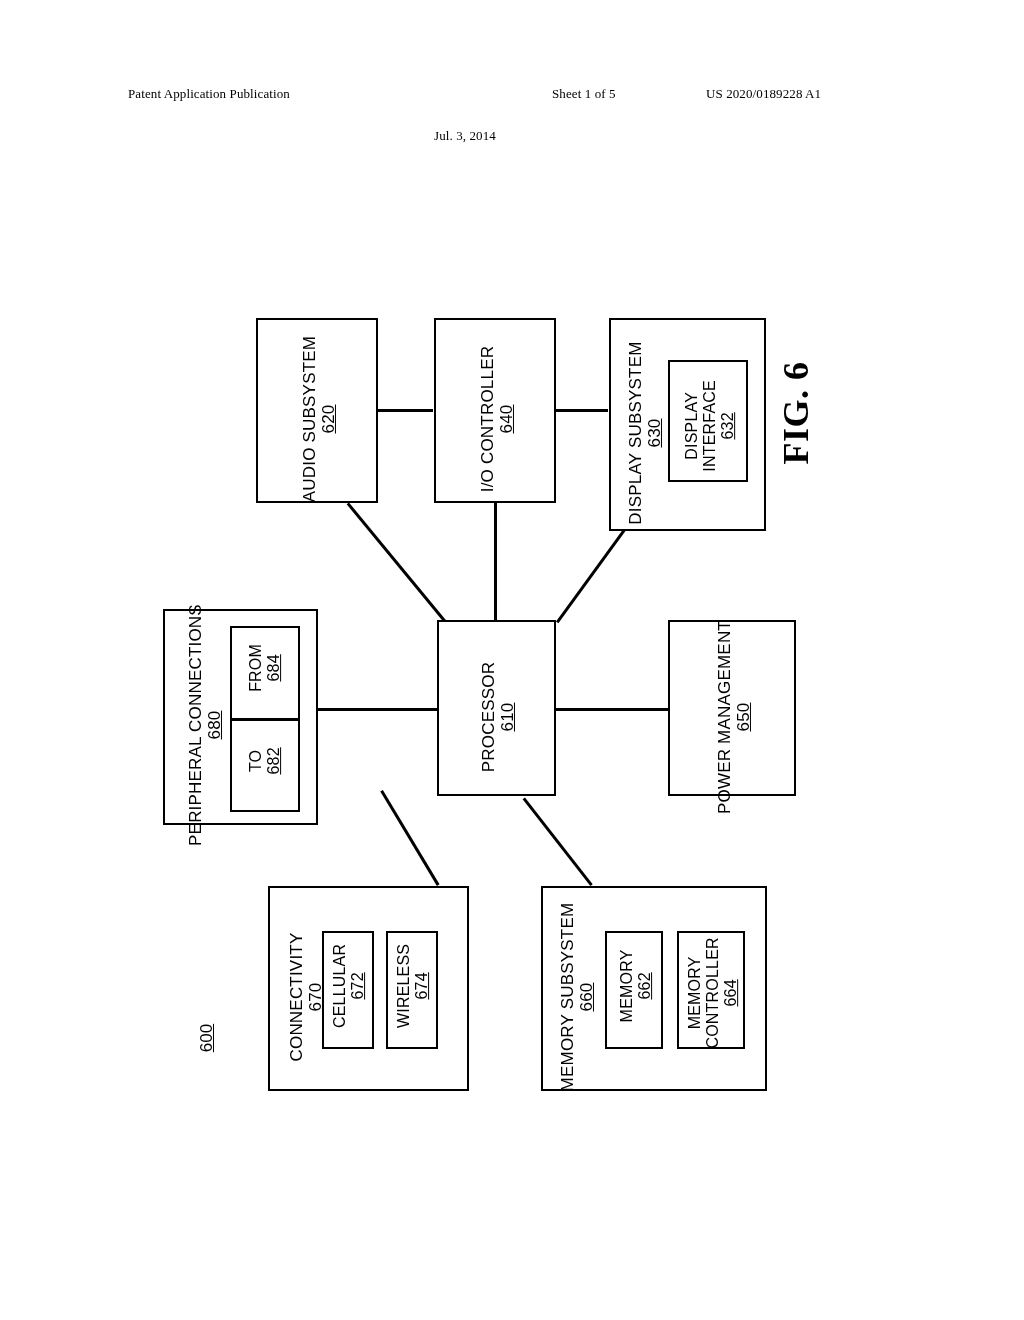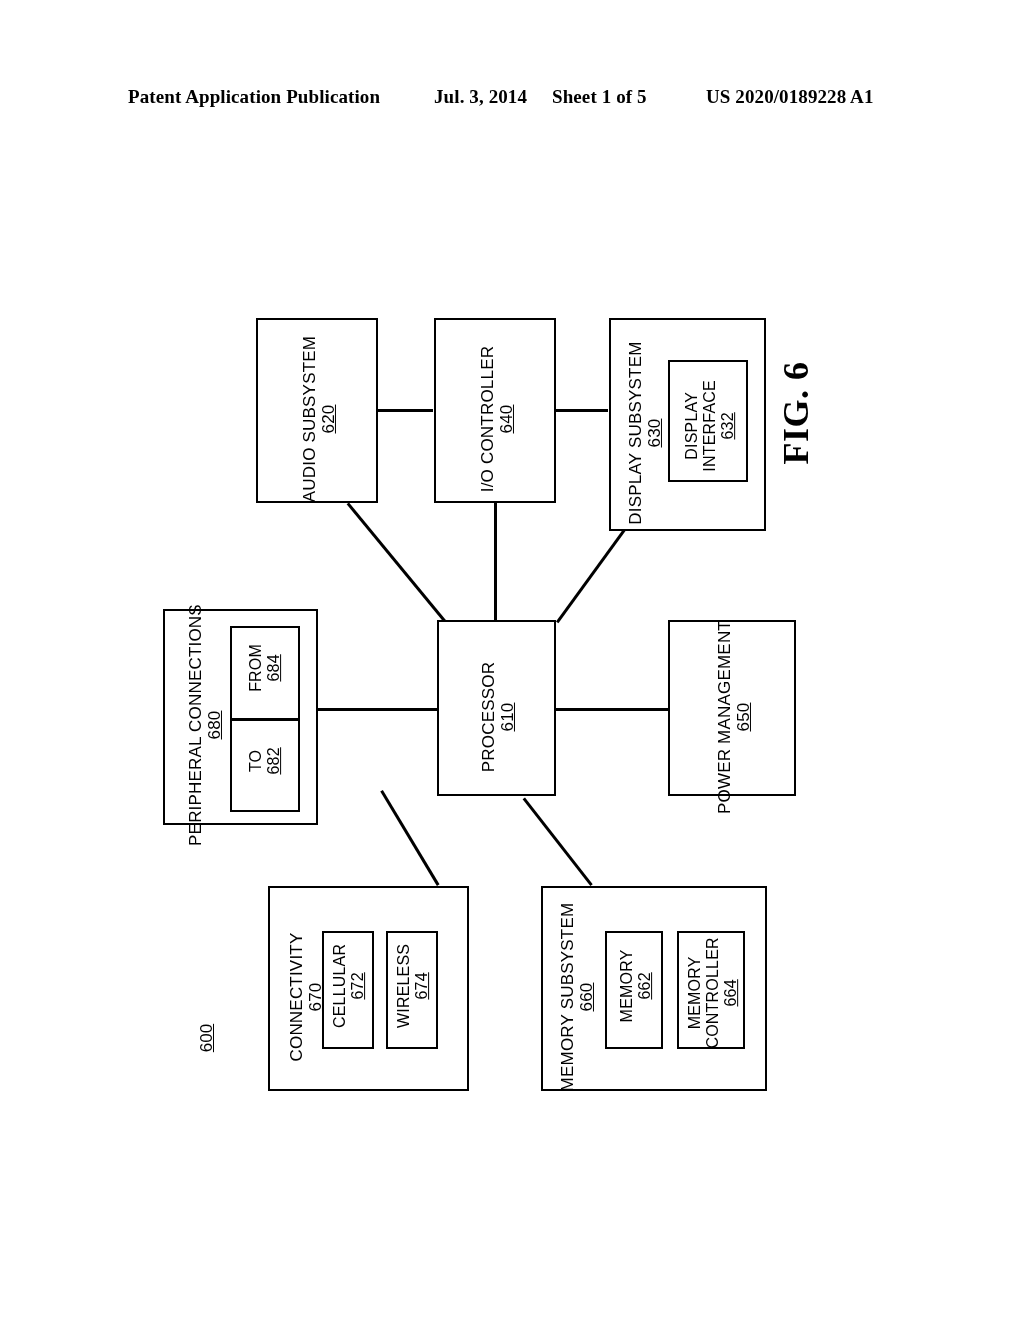--- a/index.html
+++ b/index.html
@@ -17,28 +17,28 @@
   }
 
   
   #page-header {
     position: absolute;
     top: 86px;
     left: 0;
     width: 1024px;
     height: 28px;
     font-family: "Liberation Serif", serif;
-    font-weight: bold;
-    font-size: 19px;
+    font-weight: normal;
+    font-size: 13px;
     letter-spacing: 0.1px;
     white-space: nowrap;
   }
   #page-header span { position: absolute; top: 0; }
   .hdr-pub   { left: 128px; }
-  .hdr-date  { left: 434px; }
+  .hdr-date  { left: 434px; margin-top: 42px; }
   .hdr-sheet { left: 552px; }
   .hdr-num   { left: 706px; }
 
   
   #figure {
     position: absolute;
     top: 0;
     left: 0;
     width: 1024px;
     height: 1320px;

